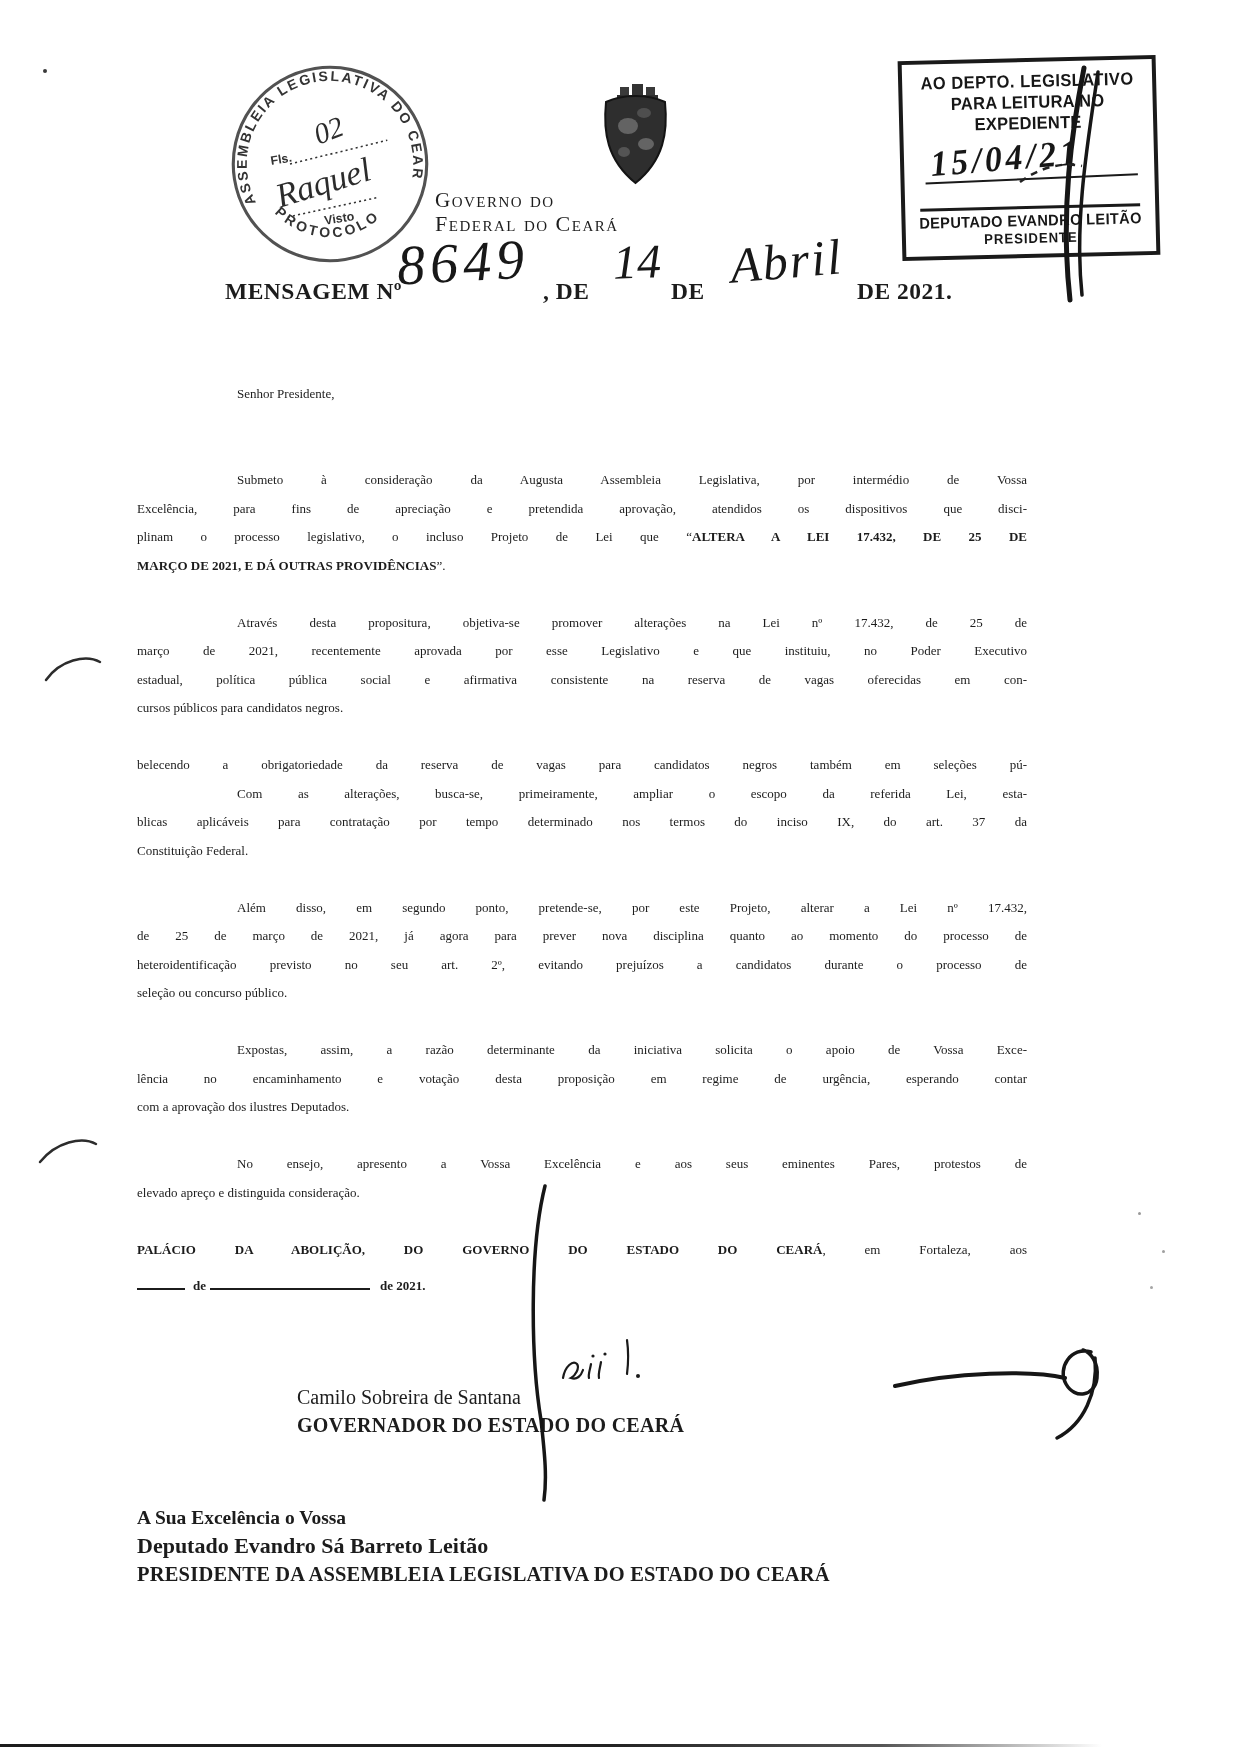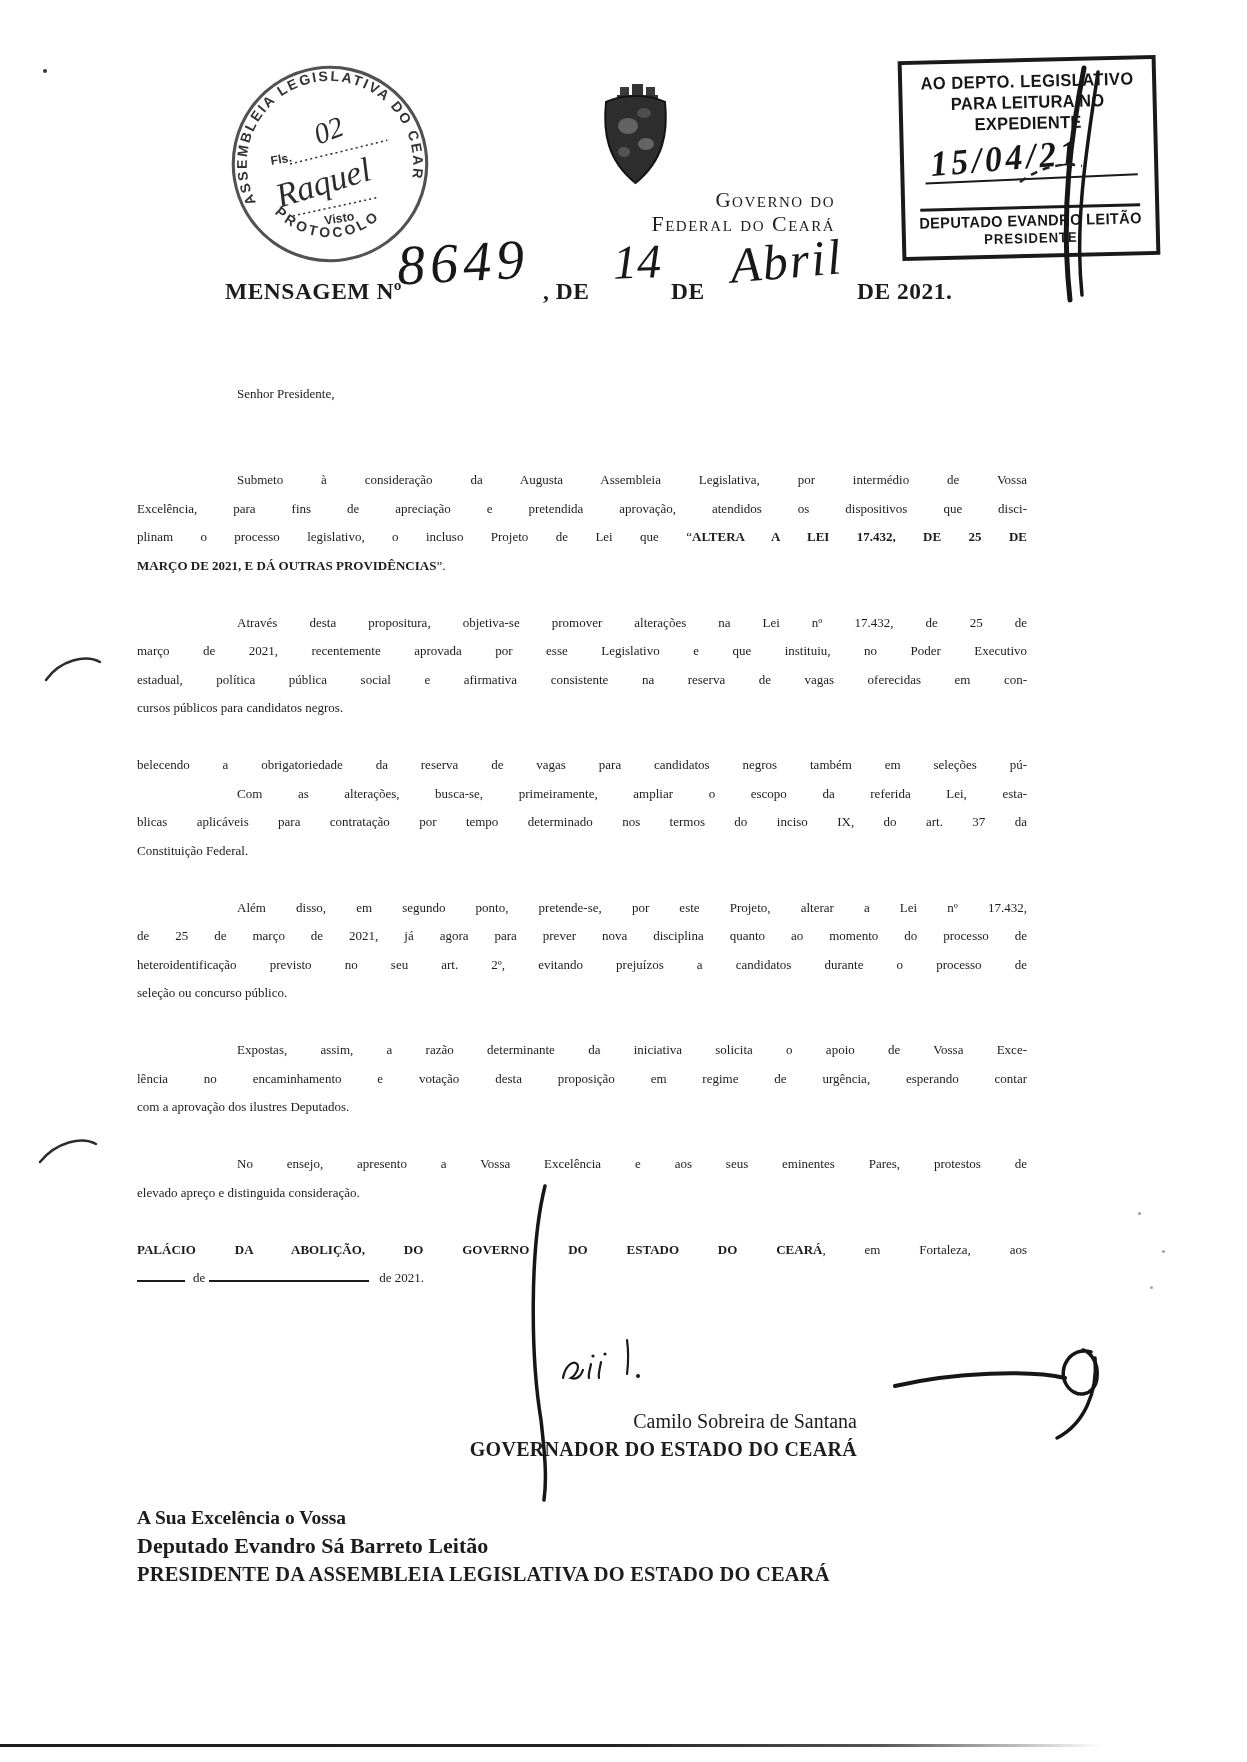--- a/index.html
+++ b/index.html
@@ -2,21 +2,21 @@
 <html><head>
 <meta charset="utf-8">
 <style>
   html,body{margin:0;padding:0;background:#e8e8e8;}
   .page{position:relative;width:1247px;height:1762px;background:#ffffff;margin:0 auto;
         overflow:hidden;color:#1c1c1c;font-family:"Liberation Serif","DejaVu Serif",serif;}
   
   .protocol-stamp{position:absolute;left:226px;top:60px;width:208px;height:208px;
         transform:rotate(-9deg);opacity:.92;}
   .seal{position:absolute;left:588px;top:82px;width:95px;height:108px;}
-  .letterhead{position:absolute;left:435px;top:188px;width:400px;text-align:right;
+  .letterhead{position:absolute;left:435px;top:188px;width:400px;text-align:left;
         font-variant:small-caps;letter-spacing:1.5px;line-height:24px;color:#1d1d1d;}
   .letterhead .lh1{font-size:21px;}
   .letterhead .lh2{font-size:22px;}
   .exp-stamp{position:absolute;left:900px;top:58px;width:250px;height:192px;
         border:4px solid #1a1a1a;transform:rotate(-1.4deg);z-index:1;
         font-family:"Liberation Sans","DejaVu Sans",sans-serif;color:#171717;}
   .exp-inner{width:100%;height:100%;transform:scaleX(.94);}
   .exp-l1{margin-top:9px;text-align:center;font-weight:700;font-size:17.5px;letter-spacing:.5px;}
   .exp-l2{text-align:center;font-weight:700;font-size:17.5px;letter-spacing:.3px;}
   .exp-date-row{margin:2px 10px 0 14px;border-bottom:2px solid #1a1a1a;transform:rotate(-1deg);
@@ -38,27 +38,27 @@
   .sub-month{position:absolute;left:505px;top:0px;font-size:50px;transform:rotate(-5deg);letter-spacing:2px;}
   .sub-year{left:632px;top:46px;}
   
   .letter{position:absolute;left:137px;top:380px;width:890px;font-size:13px;line-height:28.5px;}
   .greeting{text-indent:100px;margin-bottom:57.5px;}
   .para{margin-bottom:28.5px;}
   .bline{text-align:justify;text-align-last:justify;}
   .bline.last{text-align-last:left;}
   .bline.first{text-indent:100px;}
   .bline b{font-weight:700;}
-  .closing2{margin-top:0;}
+  .closing2{margin-top:8px;font-weight:bold;}
   .blank{display:inline-block;border-bottom:2px solid #1c1c1c;height:1em;vertical-align:baseline;}
   .b1{width:48px;margin-right:8px;}
   .b2{width:160px;margin:0 10px 0 4px;}
   
   .sig-svg{position:absolute;left:395px;top:1180px;z-index:2;pointer-events:none;}
-  .sig-block{position:absolute;left:297px;top:1383px;width:560px;text-align:right;line-height:28px;margin-top:24px;}
+  .sig-block{position:absolute;left:297px;top:1383px;width:560px;text-align:left;line-height:28px;}
   .sig-name{font-size:20px;}
   .sig-title{font-size:20px;font-weight:700;letter-spacing:.3px;}
   
   .addr{position:absolute;left:137px;top:1504px;line-height:28px;font-weight:700;}
   .addr .a1{font-size:19.5px;}
   .addr .a2{font-size:22px;}
   .addr .a3{font-size:20.5px;letter-spacing:.2px;}
   
   .speck{position:absolute;background:#3a3a3a;border-radius:50%;}
   .margin-mark{position:absolute;}

